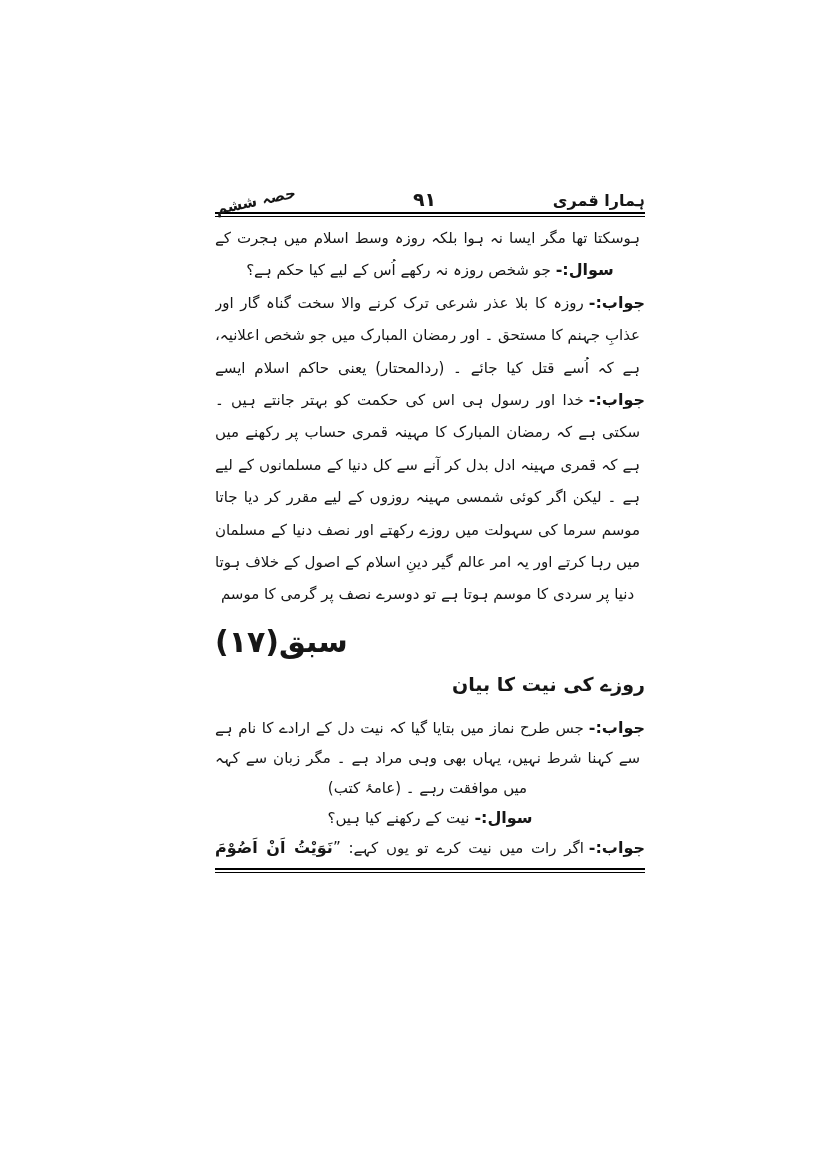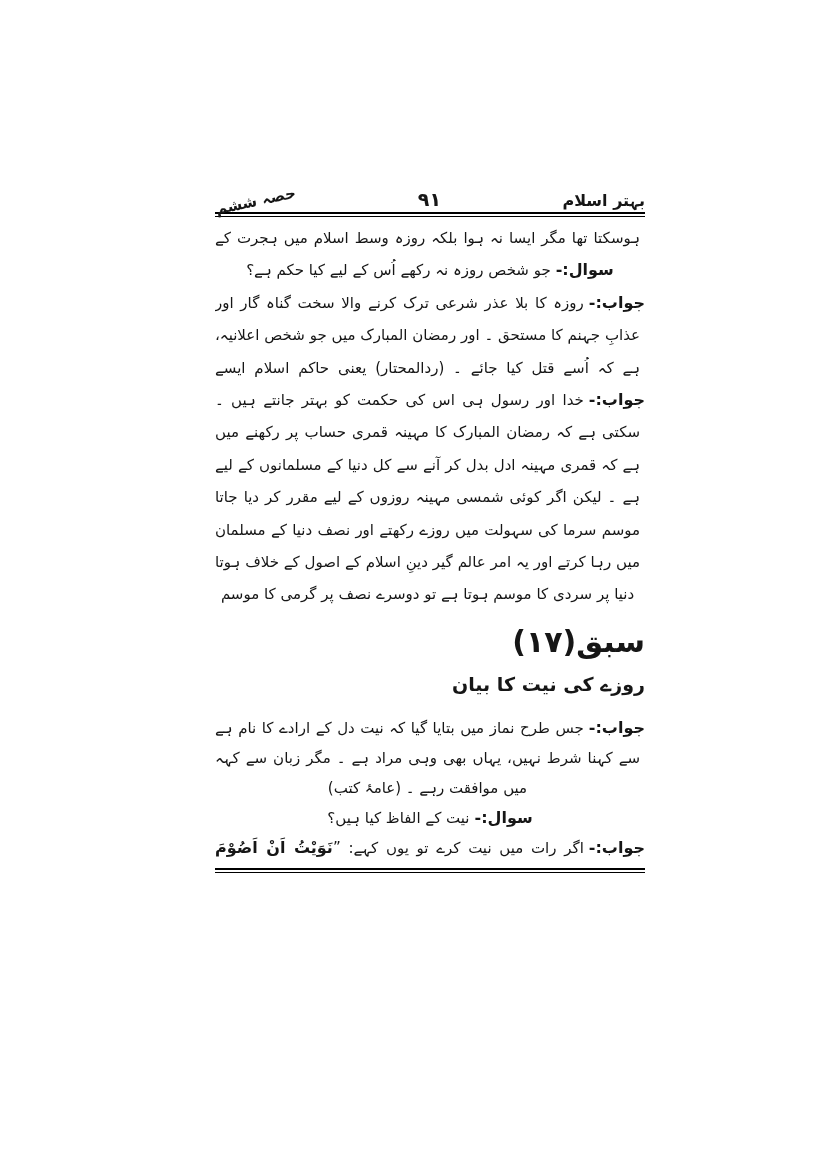--- a/index.html
+++ b/index.html
@@ -17,34 +17,34 @@
   
   .body-txt{direction:rtl;margin-top:5px;}
   .line{font-size:15px;height:32.4px;line-height:32.4px;overflow:hidden;}
   .line-sm{font-size:15px;height:30px;line-height:30px;overflow:hidden;}
   .j{text-align:justify;text-align-last:justify;}
   .r{text-align:center;}
   .c{text-align:center;}
   .lb{font-weight:bold;font-size:16px;margin-left:5px;}
   .ar{font-weight:bold;font-size:16px;}
   
-  .lesson{direction:rtl;text-align:right;font-weight:bold;font-size:30px;height:46px;line-height:46px;margin-top:8px;overflow:hidden;}
+  .lesson{direction:rtl;text-align:left;font-weight:bold;font-size:30px;height:46px;line-height:46px;margin-top:8px;overflow:hidden;}
   .lesson-sub{direction:rtl;font-weight:bold;font-size:19px;height:34px;line-height:34px;margin-top:2px;overflow:hidden;}
   .qa{direction:rtl;margin-top:12px;}
   
   .foot-rule{height:2px;border-top:2.5px solid #000;border-bottom:1px solid #000;margin-top:5px;}
   .serial{direction:ltr;text-align:left;font-family:"Liberation Serif",serif;font-size:15px;margin-top:3px;white-space:pre;}
 </style>
 </head>
 <body>
 
 <div class="sheet">
 
   <div class="hdr">
-    <div class="hdr-title">بہتر اسلام</div>
+    <div class="hdr-title">ہمارا قمری</div>
     <div class="hdr-num">۹۱</div>
     <div class="hdr-part">حصہ ششم</div>
   </div>
   <div class="rule"></div>
 
   <div class="body-txt">
     <div class="line j"><b class="lb"></b><span>ہوسکتا تھا مگر ایسا نہ ہوا بلکہ روزہ وسط اسلام میں ہجرت کے بعد فرض کیا گیا ۔</span></div>
     <div class="line r"><b class="lb">سوال:-</b><span>جو شخص روزہ نہ رکھے اُس کے لیے کیا حکم ہے؟</span></div>
     <div class="line j"><b class="lb">جواب:-</b><span>روزہ کا بلا عذر شرعی ترک کرنے والا سخت گناہ گار اور فاسق و فاجر ہے اور</span></div>
     <div class="line j"><b class="lb"></b><span>عذابِ جہنم کا مستحق ۔ اور رمضان المبارک میں جو شخص اعلانیہ، بلا عذر شرعی قصداً کھائے پیے تو حکم</span></div>
@@ -58,19 +58,19 @@
     <div class="line r"><b class="lb"></b><span>دنیا پر سردی کا موسم ہوتا ہے تو دوسرے نصف پر گرمی کا موسم ہوتا ہے ۔</span></div>
   </div>
 
   <div class="lesson">سبق(۱۷)</div>
   <div class="lesson-sub">روزے کی نیت کا بیان</div>
 
   <div class="qa">
     <div class="line-sm j"><b class="lb">جواب:-</b><span>جس طرح نماز میں بتایا گیا کہ نیت دل کے ارادے کا نام ہے ۔ زبان</span></div>
     <div class="line-sm j"><b class="lb"></b><span>سے کہنا شرط نہیں، یہاں بھی وہی مراد ہے ۔ مگر زبان سے کہہ لینا مستحب ہے تا کہ زبان و دل</span></div>
     <div class="line-sm c"><b class="lb"></b><span>میں موافقت رہے ۔ (عامۂ کتب)</span></div>
-    <div class="line-sm r"><b class="lb">سوال:-</b><span>نیت کے الفاظ کیا ہیں؟</span></div>
+    <div class="line-sm r"><b class="lb">سوال:-</b><span>نیت کے رکھنے کیا ہیں؟</span></div>
     <div class="line-sm j"><b class="lb">جواب:-</b><span>اگر رات میں نیت کرے تو یوں کہے: ”</span><span class="ar">نَوَيْتُ اَنْ اَصُوْمَ غَدًا لِلّٰهِ</span></div>
   </div>
 
   <div class="foot-rule"></div>
 
 </div>
 
 </body></html>

